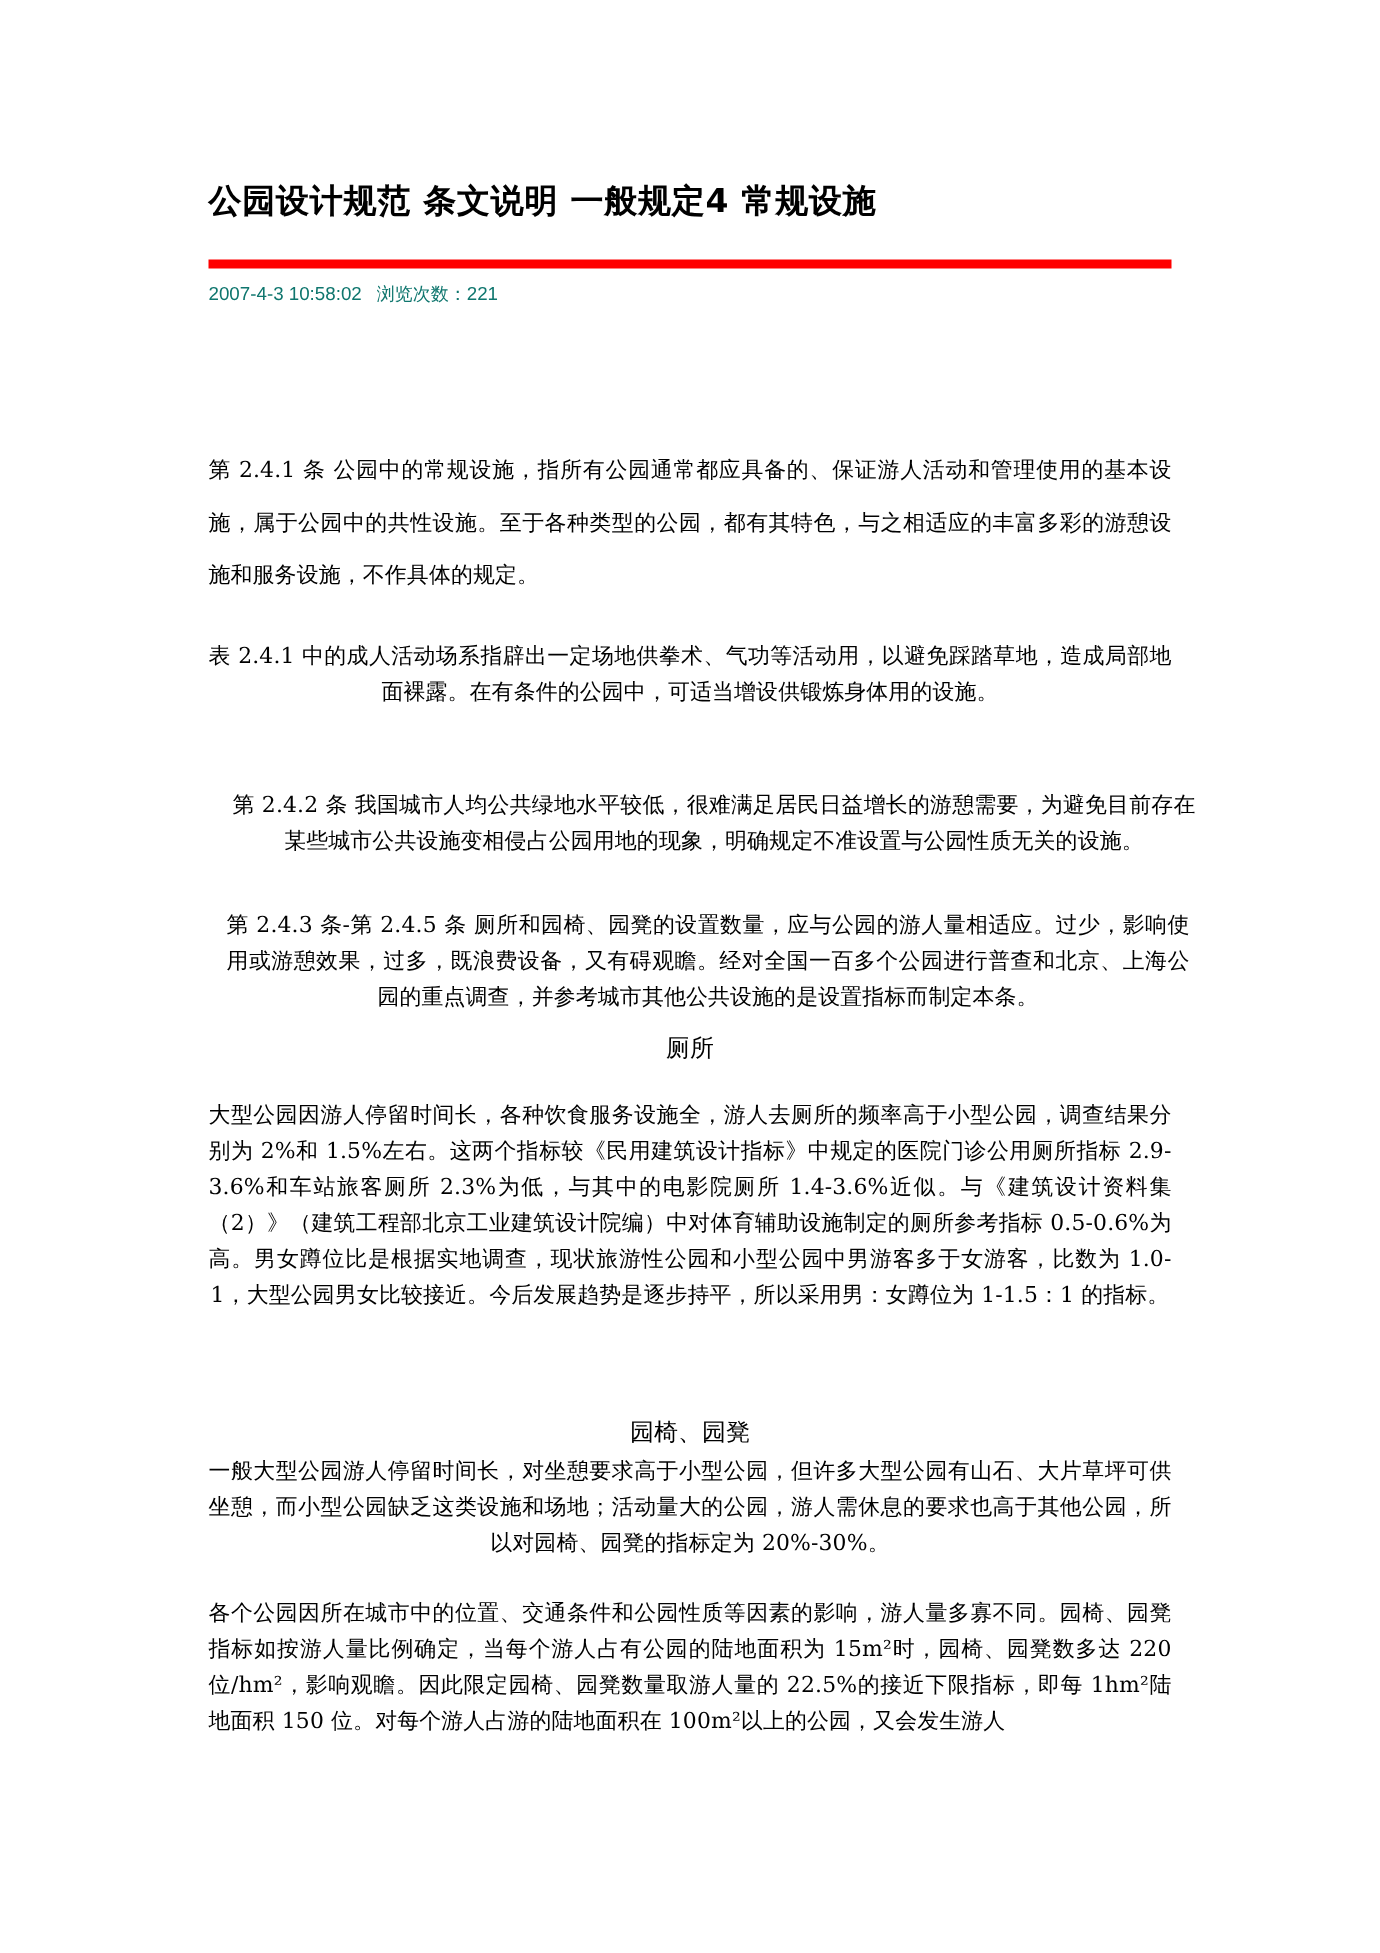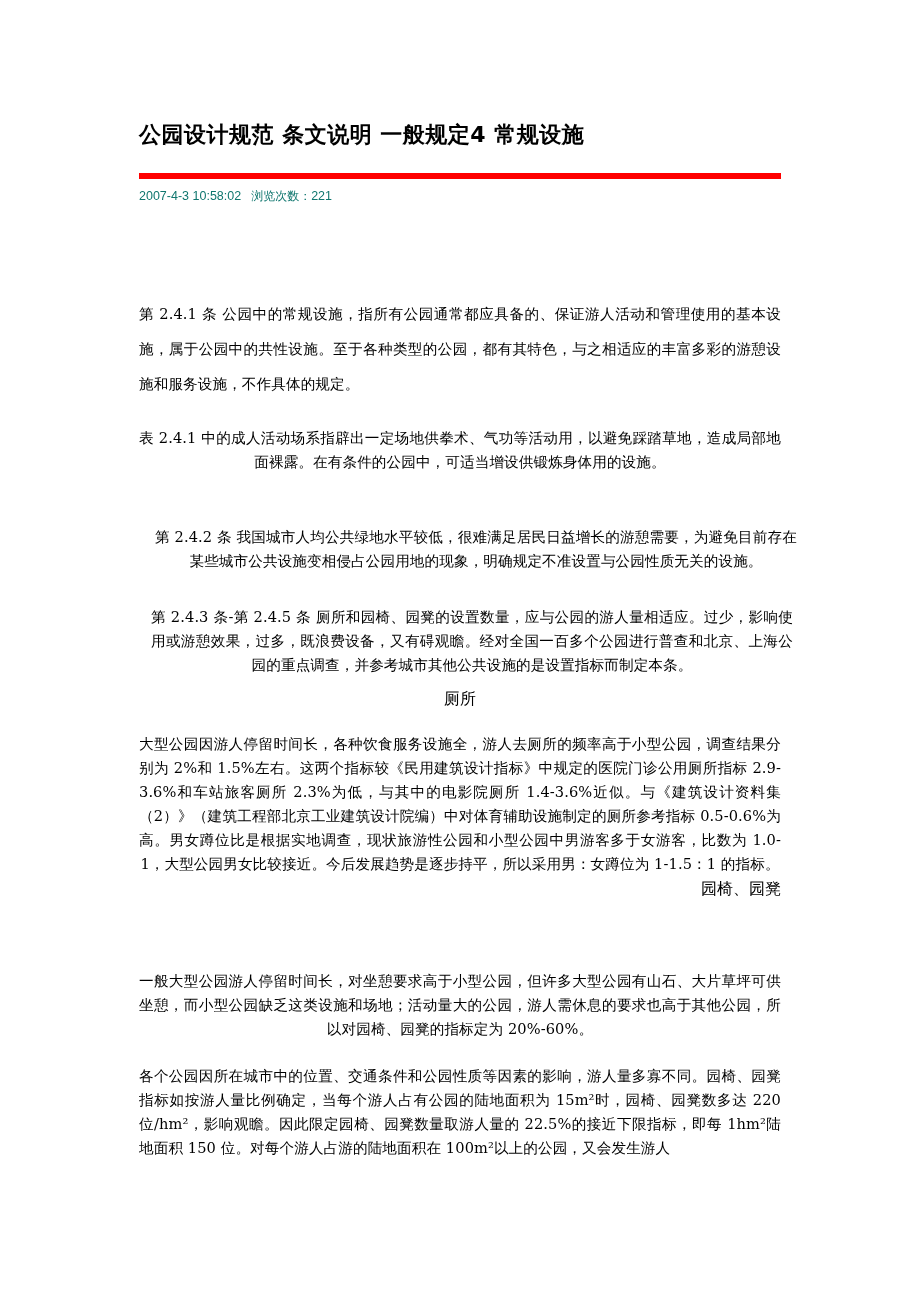--- a/index.html
+++ b/index.html
@@ -89,19 +89,19 @@
   <p class="para normal" style="top:426px;margin:0;">表 2.4.1 中的成人活动场系指辟出一定场地供拳术、气功等活动用，以避免踩踏草地，造成局部地面裸露。在有条件的公园中，可适当增设供锻炼身体用的设施。</p>
 
   <p class="para normal" style="top:509px;margin:16px;">第 2.4.2 条  我国城市人均公共绿地水平较低，很难满足居民日益增长的游憩需要，为避免目前存在某些城市公共设施变相侵占公园用地的现象，明确规定不准设置与公园性质无关的设施。</p>
 
   <p class="para normal" style="top:593px;margin:12px;">第 2.4.3 条-第 2.4.5 条  厕所和园椅、园凳的设置数量，应与公园的游人量相适应。过少，影响使用或游憩效果，过多，既浪费设备，又有碍观瞻。经对全国一百多个公园进行普查和北京、上海公园的重点调查，并参考城市其他公共设施的是设置指标而制定本条。</p>
 
   <div class="heading" style="top:687px;">厕所</div>
 
   <p class="para normal" style="top:732px;margin:0;">大型公园因游人停留时间长，各种饮食服务设施全，游人去厕所的频率高于小型公园，调查结果分别为 2%和 1.5%左右。这两个指标较《民用建筑设计指标》中规定的医院门诊公用厕所指标 2.9-3.6%和车站旅客厕所 2.3%为低，与其中的电影院厕所 1.4-3.6%近似。与《建筑设计资料集（2）》（建筑工程部北京工业建筑设计院编）中对体育辅助设施制定的厕所参考指标 0.5-0.6%为高。男女蹲位比是根据实地调查，现状旅游性公园和小型公园中男游客多于女游客，比数为 1.0-1，大型公园男女比较接近。今后发展趋势是逐步持平，所以采用男：女蹲位为 1-1.5：1 的指标。</p>
 
-  <div class="heading" style="top:877px;text-align:right;">园椅、园凳</div>
+  <div class="heading" style="top:943px;">园椅、园凳</div>
 
-  <p class="para normal" style="top:969px;margin:0;">一般大型公园游人停留时间长，对坐憩要求高于小型公园，但许多大型公园有山石、大片草坪可供坐憩，而小型公园缺乏这类设施和场地；活动量大的公园，游人需休息的要求也高于其他公园，所以对园椅、园凳的指标定为 20%-60%。</p>
+  <p class="para normal" style="top:969px;margin:0;">一般大型公园游人停留时间长，对坐憩要求高于小型公园，但许多大型公园有山石、大片草坪可供坐憩，而小型公园缺乏这类设施和场地；活动量大的公园，游人需休息的要求也高于其他公园，所以对园椅、园凳的指标定为 20%-30%。</p>
 
   <p class="para normal" style="top:1064px;margin:0;text-align-last:left;">各个公园因所在城市中的位置、交通条件和公园性质等因素的影响，游人量多寡不同。园椅、园凳指标如按游人量比例确定，当每个游人占有公园的陆地面积为 15m²时，园椅、园凳数多达 220 位/hm²，影响观瞻。因此限定园椅、园凳数量取游人量的 22.5%的接近下限指标，即每 1hm²陆地面积 150 位。对每个游人占游的陆地面积在 100m²以上的公园，又会发生游人</p>
 
 </div>
 
 </body></html>

